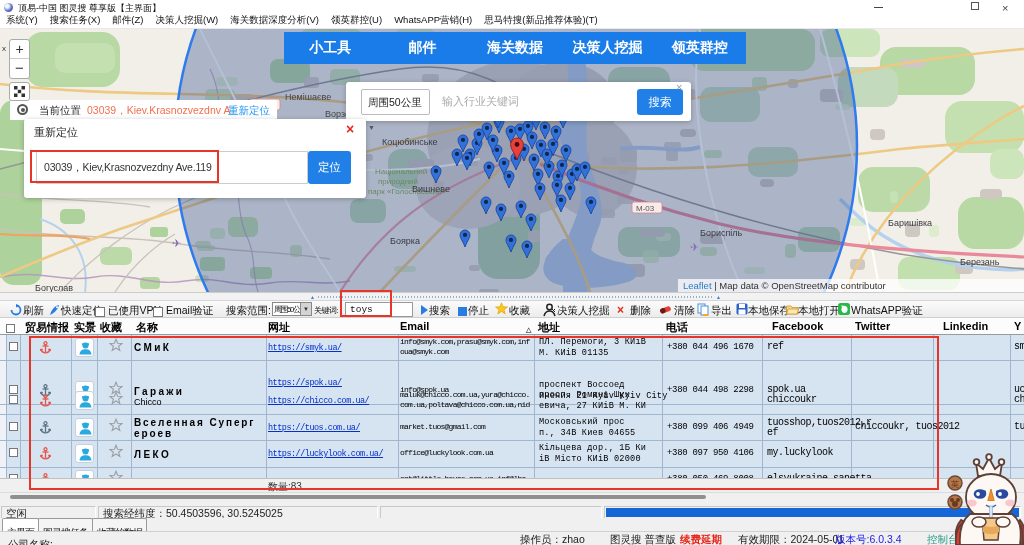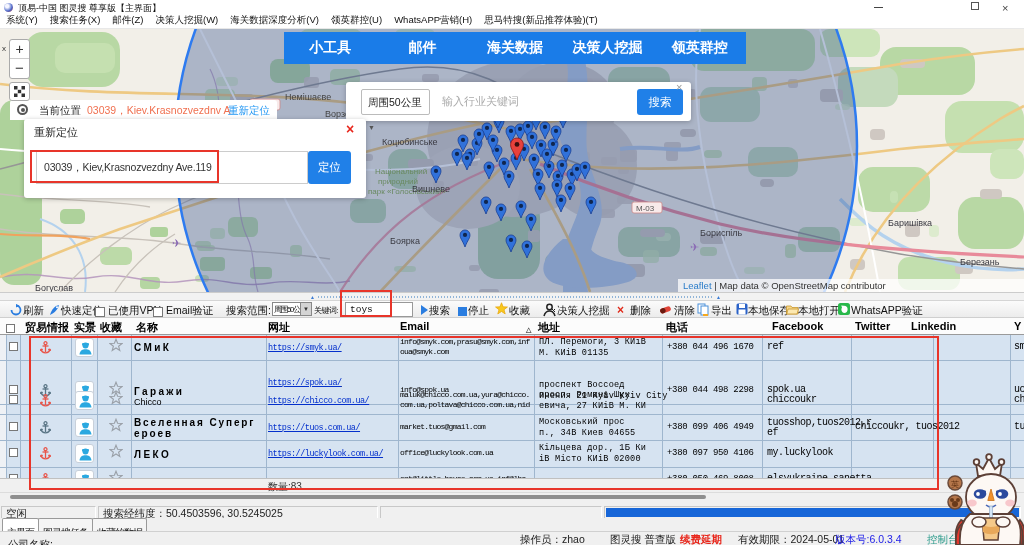--- a/index.html
+++ b/index.html
@@ -535,21 +535,21 @@
       <span style="position:absolute;left:25px;top:2px;">贸易情报</span>
       <span style="position:absolute;left:74px;top:2px;">实景</span>
       <span style="position:absolute;left:100px;top:2px;">收藏</span>
       <span style="position:absolute;left:136px;top:2px;">名称</span>
       <span style="position:absolute;left:268px;top:2px;">网址</span>
       <span style="position:absolute;left:400px;top:2px;">Email</span>
       <span style="position:absolute;left:538px;top:2px;">地址</span>
       <span style="position:absolute;left:666px;top:2px;">电话</span>
       <span style="position:absolute;left:772px;top:2px;">Facebook</span>
       <span style="position:absolute;left:855px;top:2px;">Twitter</span>
-      <span style="position:absolute;left:896px;top:2px;padding-left:15px;">Linkedin</span>
+      <span style="position:absolute;left:928px;top:2px;padding-left:15px;">Linkedin</span>
       <span style="position:absolute;left:1014px;top:2px;">Y</span>
       <span style="position:absolute;left:526px;top:4px;"><span style="font-size:7px;color:#555;">△</span></span>
     </div>
 <div class="abs" id="tbody">
       <div style="position:absolute;left:0;top:0;width:6px;height:143px;background:#eef1f5;"></div>
       <div style="position:absolute;left:6px;top:0;width:1px;height:143px;background:#9fb6ce;"></div>
       <div style="position:absolute;left:20px;top:0;width:1px;height:143px;background:#9fb6ce;"></div>
       <div style="position:absolute;left:71px;top:0;width:1px;height:143px;background:#9fb6ce;"></div>
       <div style="position:absolute;left:97px;top:0;width:1px;height:143px;background:#9fb6ce;"></div>
       <div style="position:absolute;left:131px;top:0;width:1px;height:143px;background:#9fb6ce;"></div>

